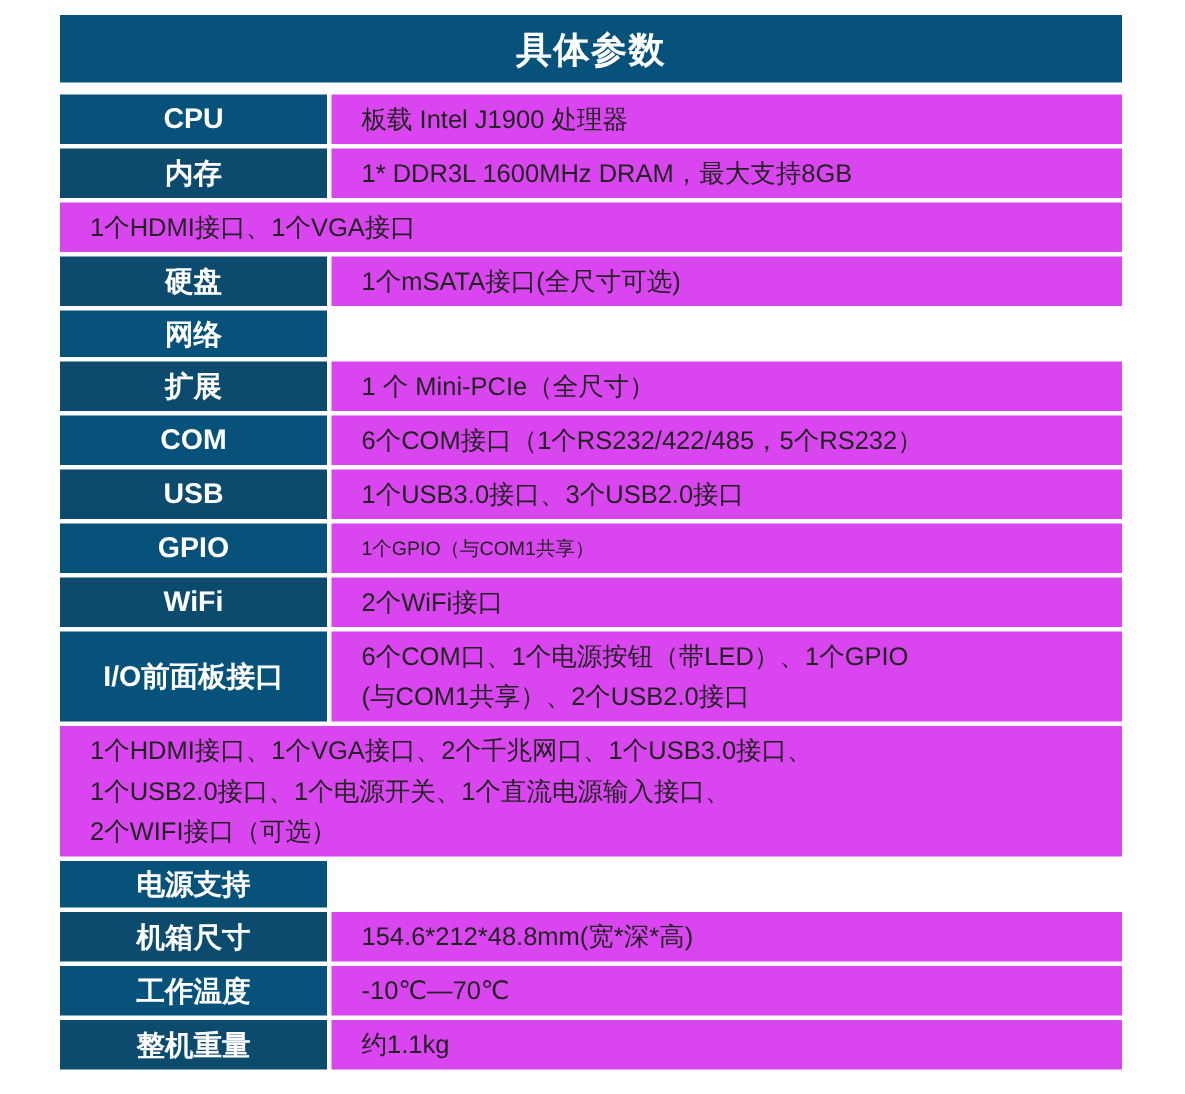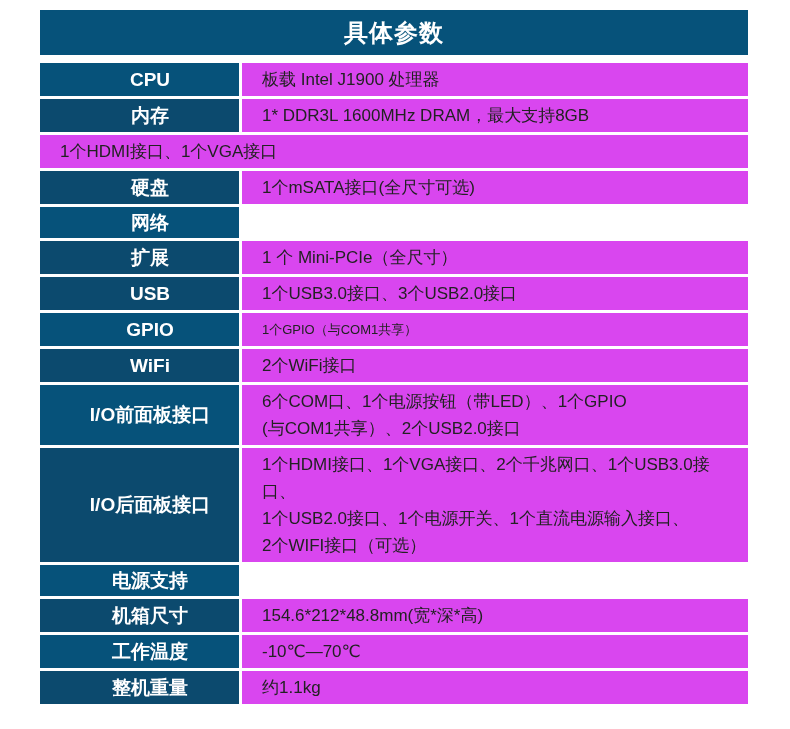--- a/index.html
+++ b/index.html
@@ -45,21 +45,20 @@
     width: 178px;
     flex: 0 0 178px;
     margin-right: 3px;
     color: #ffffff;
     font-size: 19px;
     font-weight: bold;
     display: flex;
     align-items: center;
     justify-content: center;
     text-align: center;
-    padding-left: 21px;
   }
   .spec-row.dark .spec-label { background: #06527a; }
   .spec-row.light .spec-label { background: #0c4a6e; }
   .spec-value {
     flex: 1;
     background: #d946ef;
     color: #222222;
     font-size: 17px;
     line-height: 27px;
     padding: 3px 10px 3px 20px;
@@ -102,20 +101,24 @@
 
     <div class="spec-row dark">
       <div class="spec-label">网络</div>
     </div>
 
     <div class="spec-row light">
       <div class="spec-label">扩展</div>
       <div class="spec-value">1 个 Mini-PCIe（全尺寸）</div>
     </div>
 
+    <div class="spec-row dark">
+      <div class="spec-label">COM</div>
+      <div class="spec-value">6个COM接口（1个RS232/422/485，5个RS232）</div>
+    </div>
 
     <div class="spec-row light">
       <div class="spec-label">USB</div>
       <div class="spec-value">1个USB3.0接口、3个USB2.0接口</div>
     </div>
 
     <div class="spec-row dark small">
       <div class="spec-label">GPIO</div>
       <div class="spec-value">1个GPIO（与COM1共享）</div>
     </div>
@@ -125,21 +128,20 @@
       <div class="spec-value">2个WiFi接口</div>
     </div>
 
     <div class="spec-row dark">
       <div class="spec-label">I/O前面板接口</div>
       <div class="spec-value">6个COM口、1个电源按钮（带LED）、1个GPIO
 (与COM1共享）、2个USB2.0接口</div>
     </div>
 
     <div class="spec-row light">
-      <div class="spec-label">I/O后面板接口</div>
       <div class="spec-value">1个HDMI接口、1个VGA接口、2个千兆网口、1个USB3.0接口、
 1个USB2.0接口、1个电源开关、1个直流电源输入接口、
 2个WIFI接口（可选）</div>
     </div>
 
     <div class="spec-row dark">
       <div class="spec-label">电源支持</div>
     </div>
 
     <div class="spec-row light">

